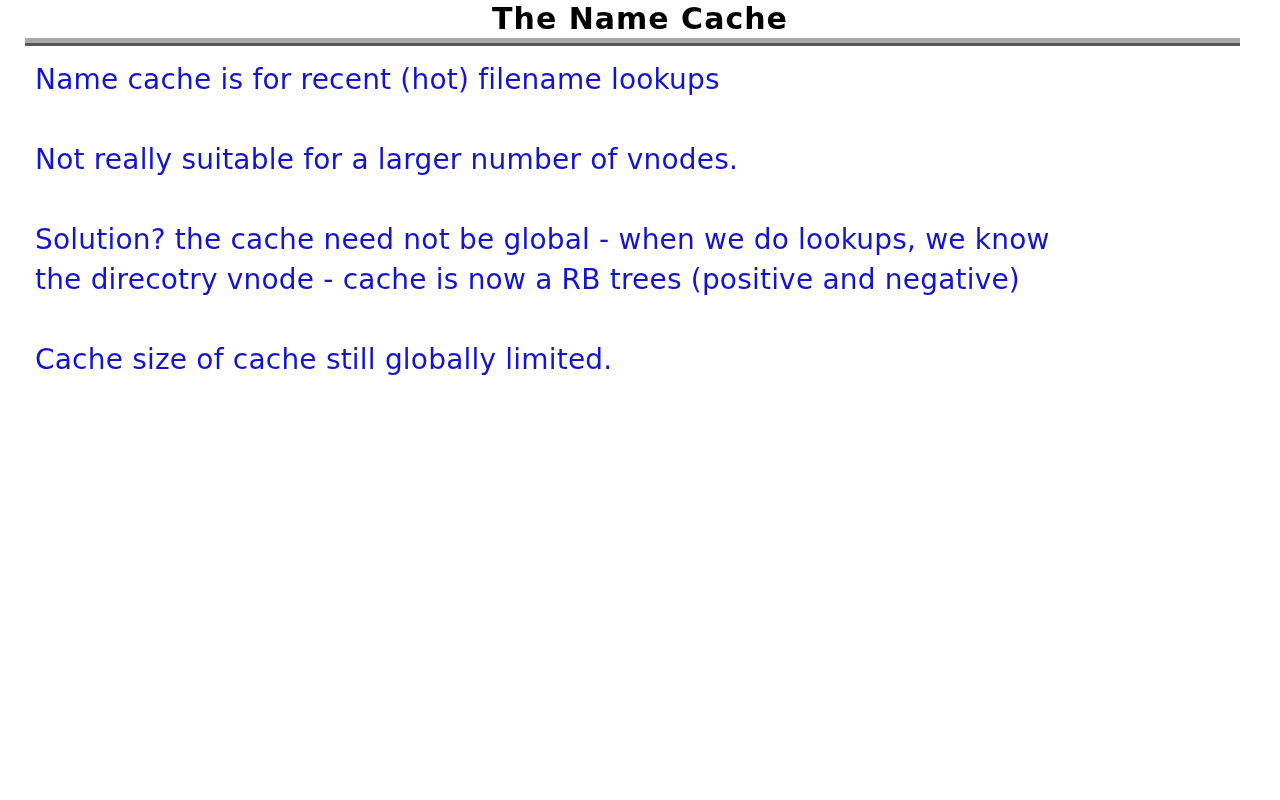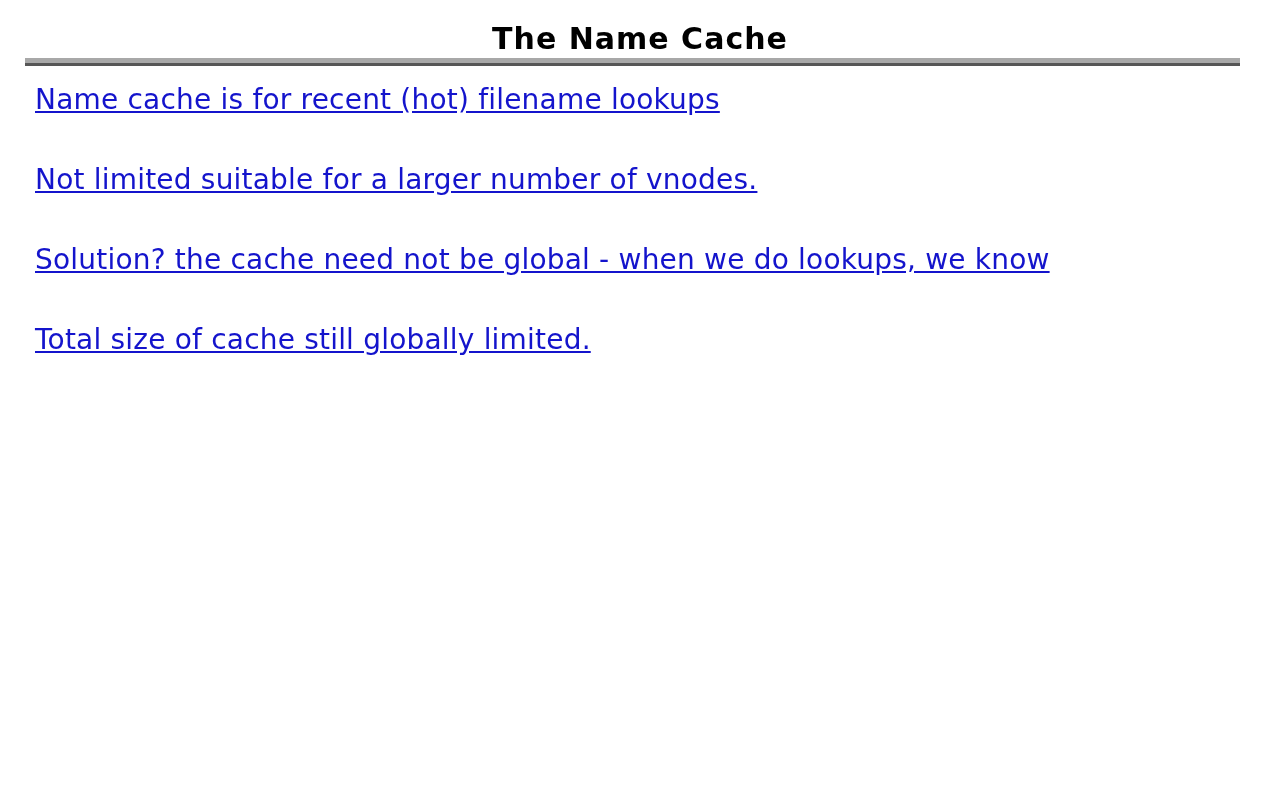--- a/index.html
+++ b/index.html
@@ -9,21 +9,20 @@
   }
   .slide {
     position: relative;
     width: 1280px;
     height: 800px;
     background: #ffffff;
     overflow: hidden;
     font-family: "DejaVu Sans", "Liberation Sans", sans-serif;
   }
   .slide-title {
-    padding-top: 20px;
     height: 38px;
     line-height: 38px;
     text-align: center;
     font-size: 30px;
     font-weight: bold;
     color: #000000;
     letter-spacing: 1px;
   }
   .title-divider {
     margin-left: 25px;
@@ -39,46 +38,46 @@
     color: #1414cc;
     font-size: 28px;
     line-height: 40px;
     letter-spacing: 0.2px;
   }
   .paragraph {
     margin: 0 0 40px 0;
   }
   .text-line {
     white-space: nowrap;
-    text-decoration: underline;
   }
 </style>
 </head>
 <body>
 
 <div class="slide">
 
   <div class="slide-title">The Name Cache</div>
 
   <div class="title-divider"></div>
 
   <div class="body-text">
 
     <div class="paragraph">
       <div class="text-line">Name cache is for recent (hot) filename lookups</div>
     </div>
 
 
     <div class="paragraph">
-      <div class="text-line">Not limited suitable for a larger number of vnodes.</div>
+      <div class="text-line">Not really suitable for a larger number of vnodes.</div>
     </div>
 
     <div class="paragraph">
       <div class="text-line">Solution? the cache need not be global - when we do lookups, we know</div>
+      <div class="text-line">the direcotry vnode - cache is now a RB trees (positive and negative)</div>
     </div>
 
     <div class="paragraph">
-      <div class="text-line">Total size of cache still globally limited.</div>
+      <div class="text-line">Cache size of cache still globally limited.</div>
     </div>
 
 
   </div>
 </div>
 
 </body></html>

